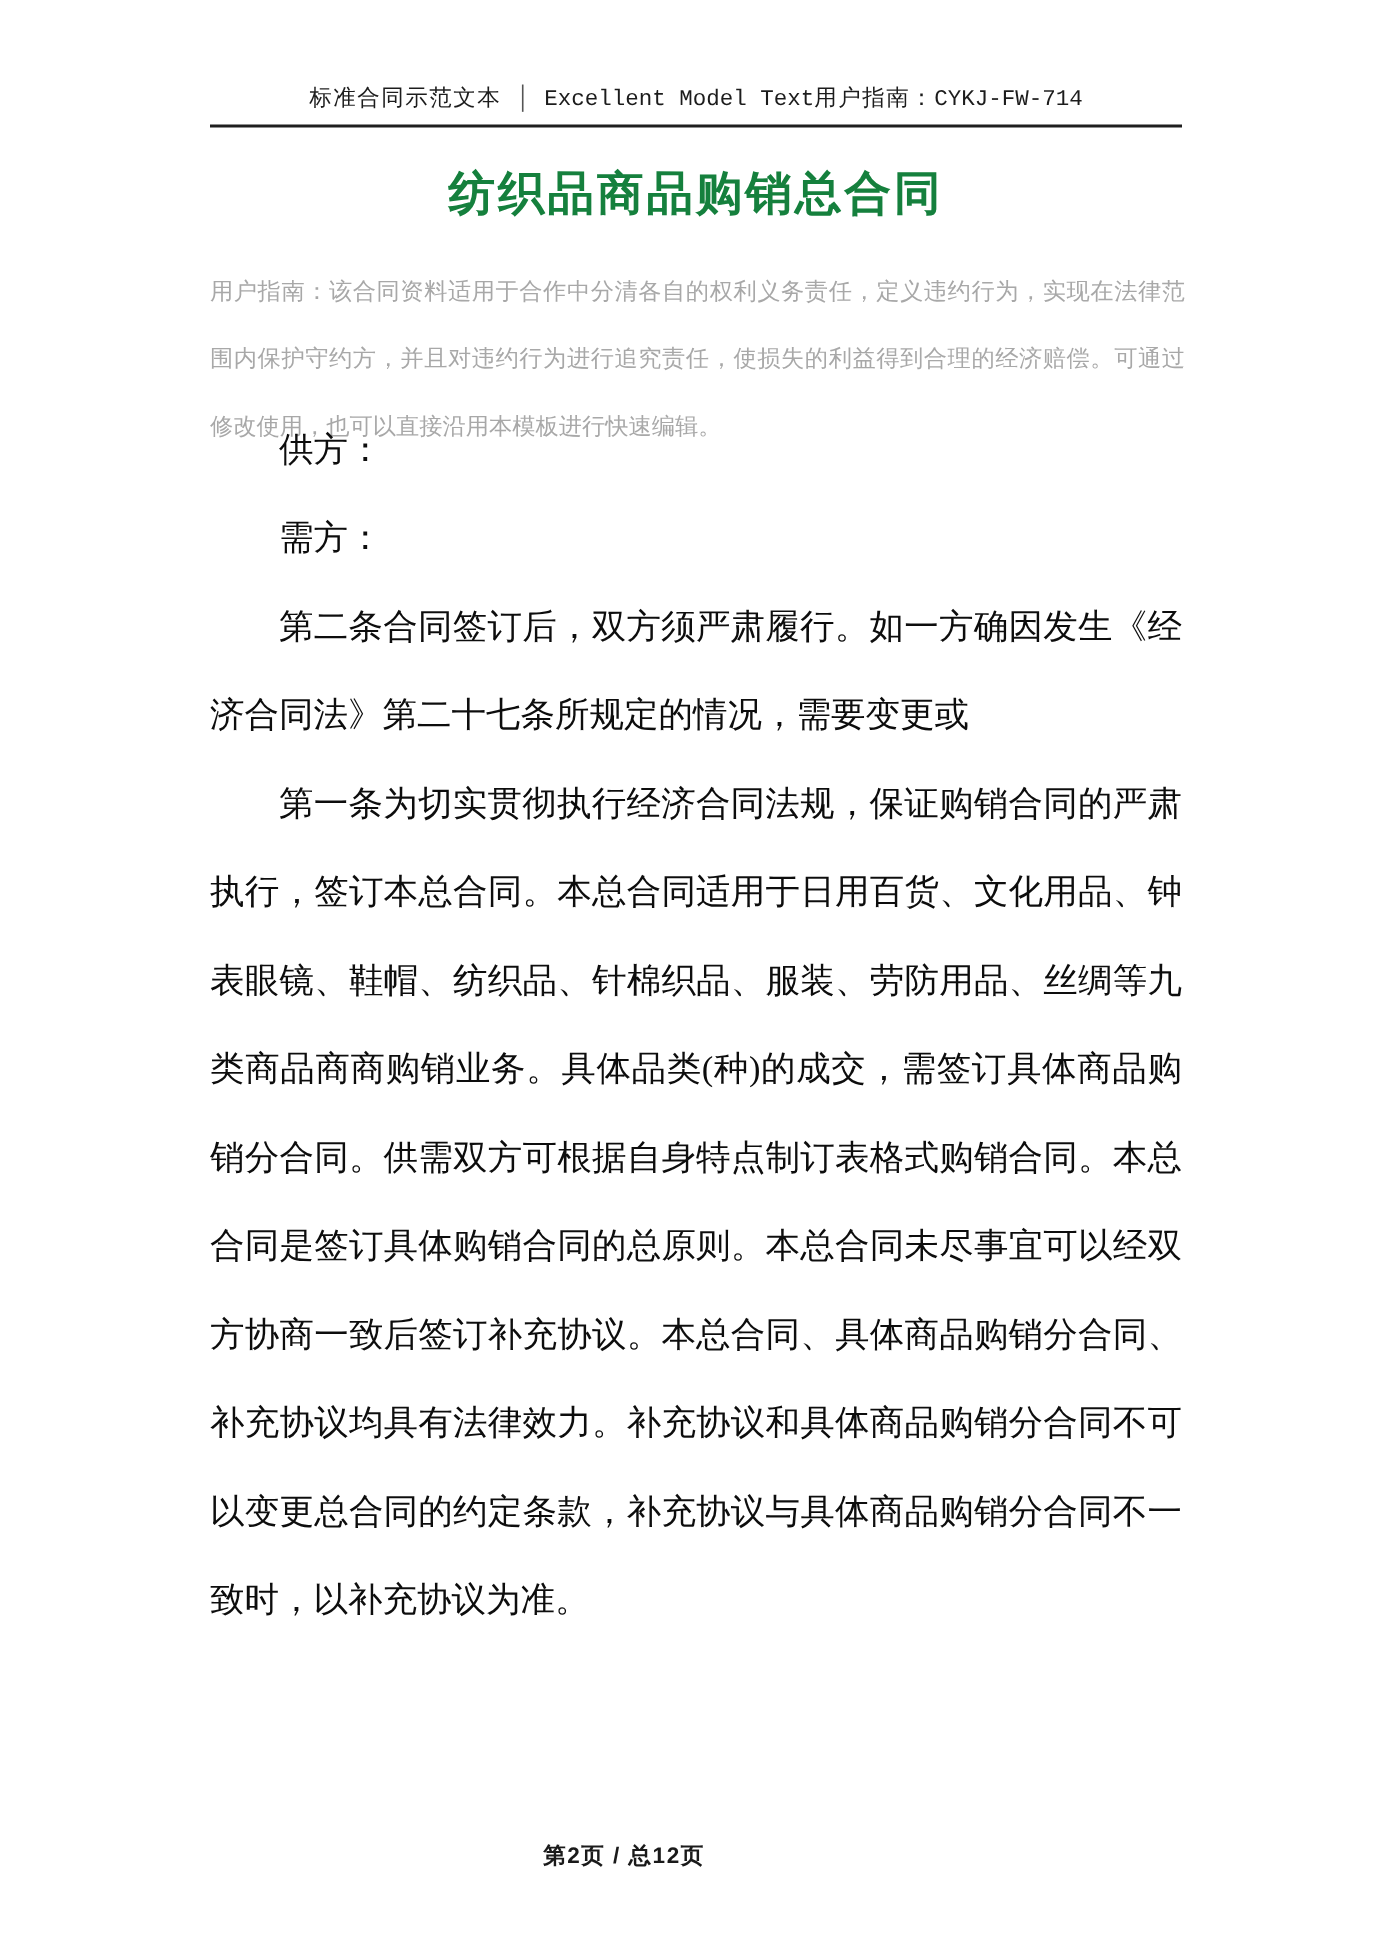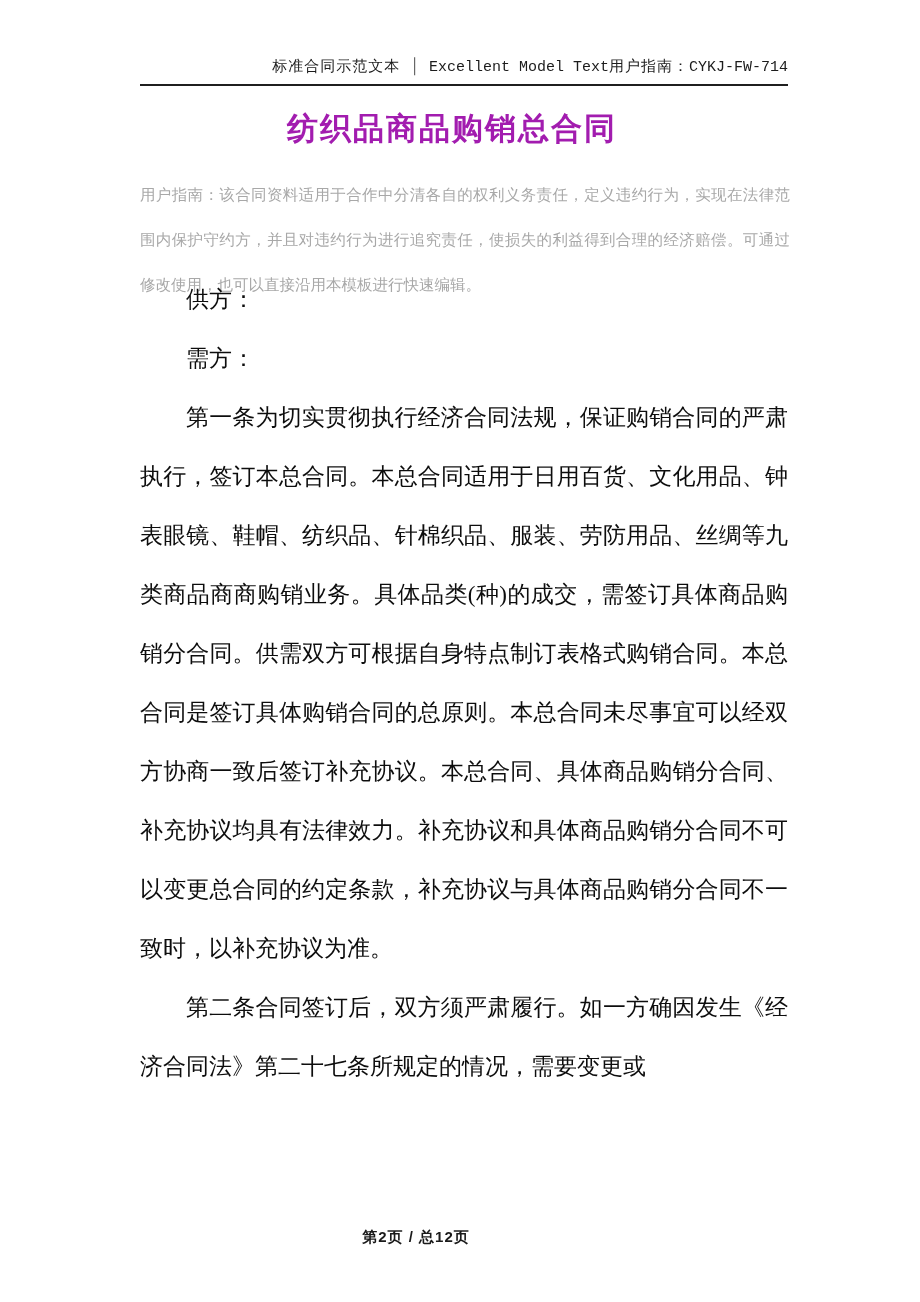--- a/index.html
+++ b/index.html
@@ -16,21 +16,21 @@
     font-family: "Liberation Serif", "DejaVu Serif", serif;
     color: #111111;
   }
   
   .doc-header {
     position: absolute;
     left: 140px;
     width: 648px;
     top: 55px;
     display: flex;
-    justify-content: flex-end;
+    justify-content: center;
     align-items: flex-end;
     font-size: 15px;
     line-height: 22px;
     color: #1c1c1c;
     border-bottom: 2px solid #1f1f1f;
     padding-bottom: 5px;
   }
   .doc-header .cn {
     font-family: "Liberation Serif", "DejaVu Serif", serif;
     letter-spacing: 1px;
@@ -40,29 +40,29 @@
     margin: 0 9px;
     color: #555555;
   }
   .doc-header .en,
   .doc-header .code {
     font-family: "Liberation Mono", "DejaVu Sans Mono", monospace;
   }
   
   .doc-title {
     position: absolute;
-    left: 128px;
+    left: 140px;
     width: 648px;
     top: 108px;
     margin: 0;
     text-align: center;
     font-size: 31px;
     font-weight: 700;
     letter-spacing: 2px;
-    color: #a21caf;
+    color: #15803d;
     font-family: "Liberation Serif", "DejaVu Serif", serif;
   }
   
   .doc-notice {
     position: absolute;
     left: 140px;
     width: 650px;
     top: 172px;
     margin: 0;
     font-size: 15.5px;
@@ -116,19 +116,19 @@
     </div>
   </div>
 
   <h1 class="doc-title">纺织品商品购销总合同</h1>
 
   <p class="doc-notice">用户指南：该合同资料适用于合作中分清各自的权利义务责任，定义违约行为，实现在法律范围内保护守约方，并且对违约行为进行追究责任，使损失的利益得到合理的经济赔偿。可通过修改使用，也可以直接沿用本模板进行快速编辑。</p>
 
   <div class="doc-body">
     <p>供方：</p>
     <p>需方：</p>
+    <p>第二条合同签订后，双方须严肃履行。如一方确因发生《经济合同法》第二十七条所规定的情况，需要变更或</p>
     <p>第一条为切实贯彻执行经济合同法规，保证购销合同的严肃执行，签订本总合同。本总合同适用于日用百货、文化用品、钟表眼镜、鞋帽、纺织品、针棉织品、服装、劳防用品、丝绸等九类商品商商购销业务。具体品类(种)的成交，需签订具体商品购销分合同。供需双方可根据自身特点制订表格式购销合同。本总合同是签订具体购销合同的总原则。本总合同未尽事宜可以经双方协商一致后签订补充协议。本总合同、具体商品购销分合同、补充协议均具有法律效力。补充协议和具体商品购销分合同不可以变更总合同的约定条款，补充协议与具体商品购销分合同不一致时，以补充协议为准。</p>
-    <p>第二条合同签订后，双方须严肃履行。如一方确因发生《经济合同法》第二十七条所规定的情况，需要变更或</p>
   </div>
 
   <div class="doc-footer">第2页 / 总12页</div>
 
 </div>
 
 </body></html>

